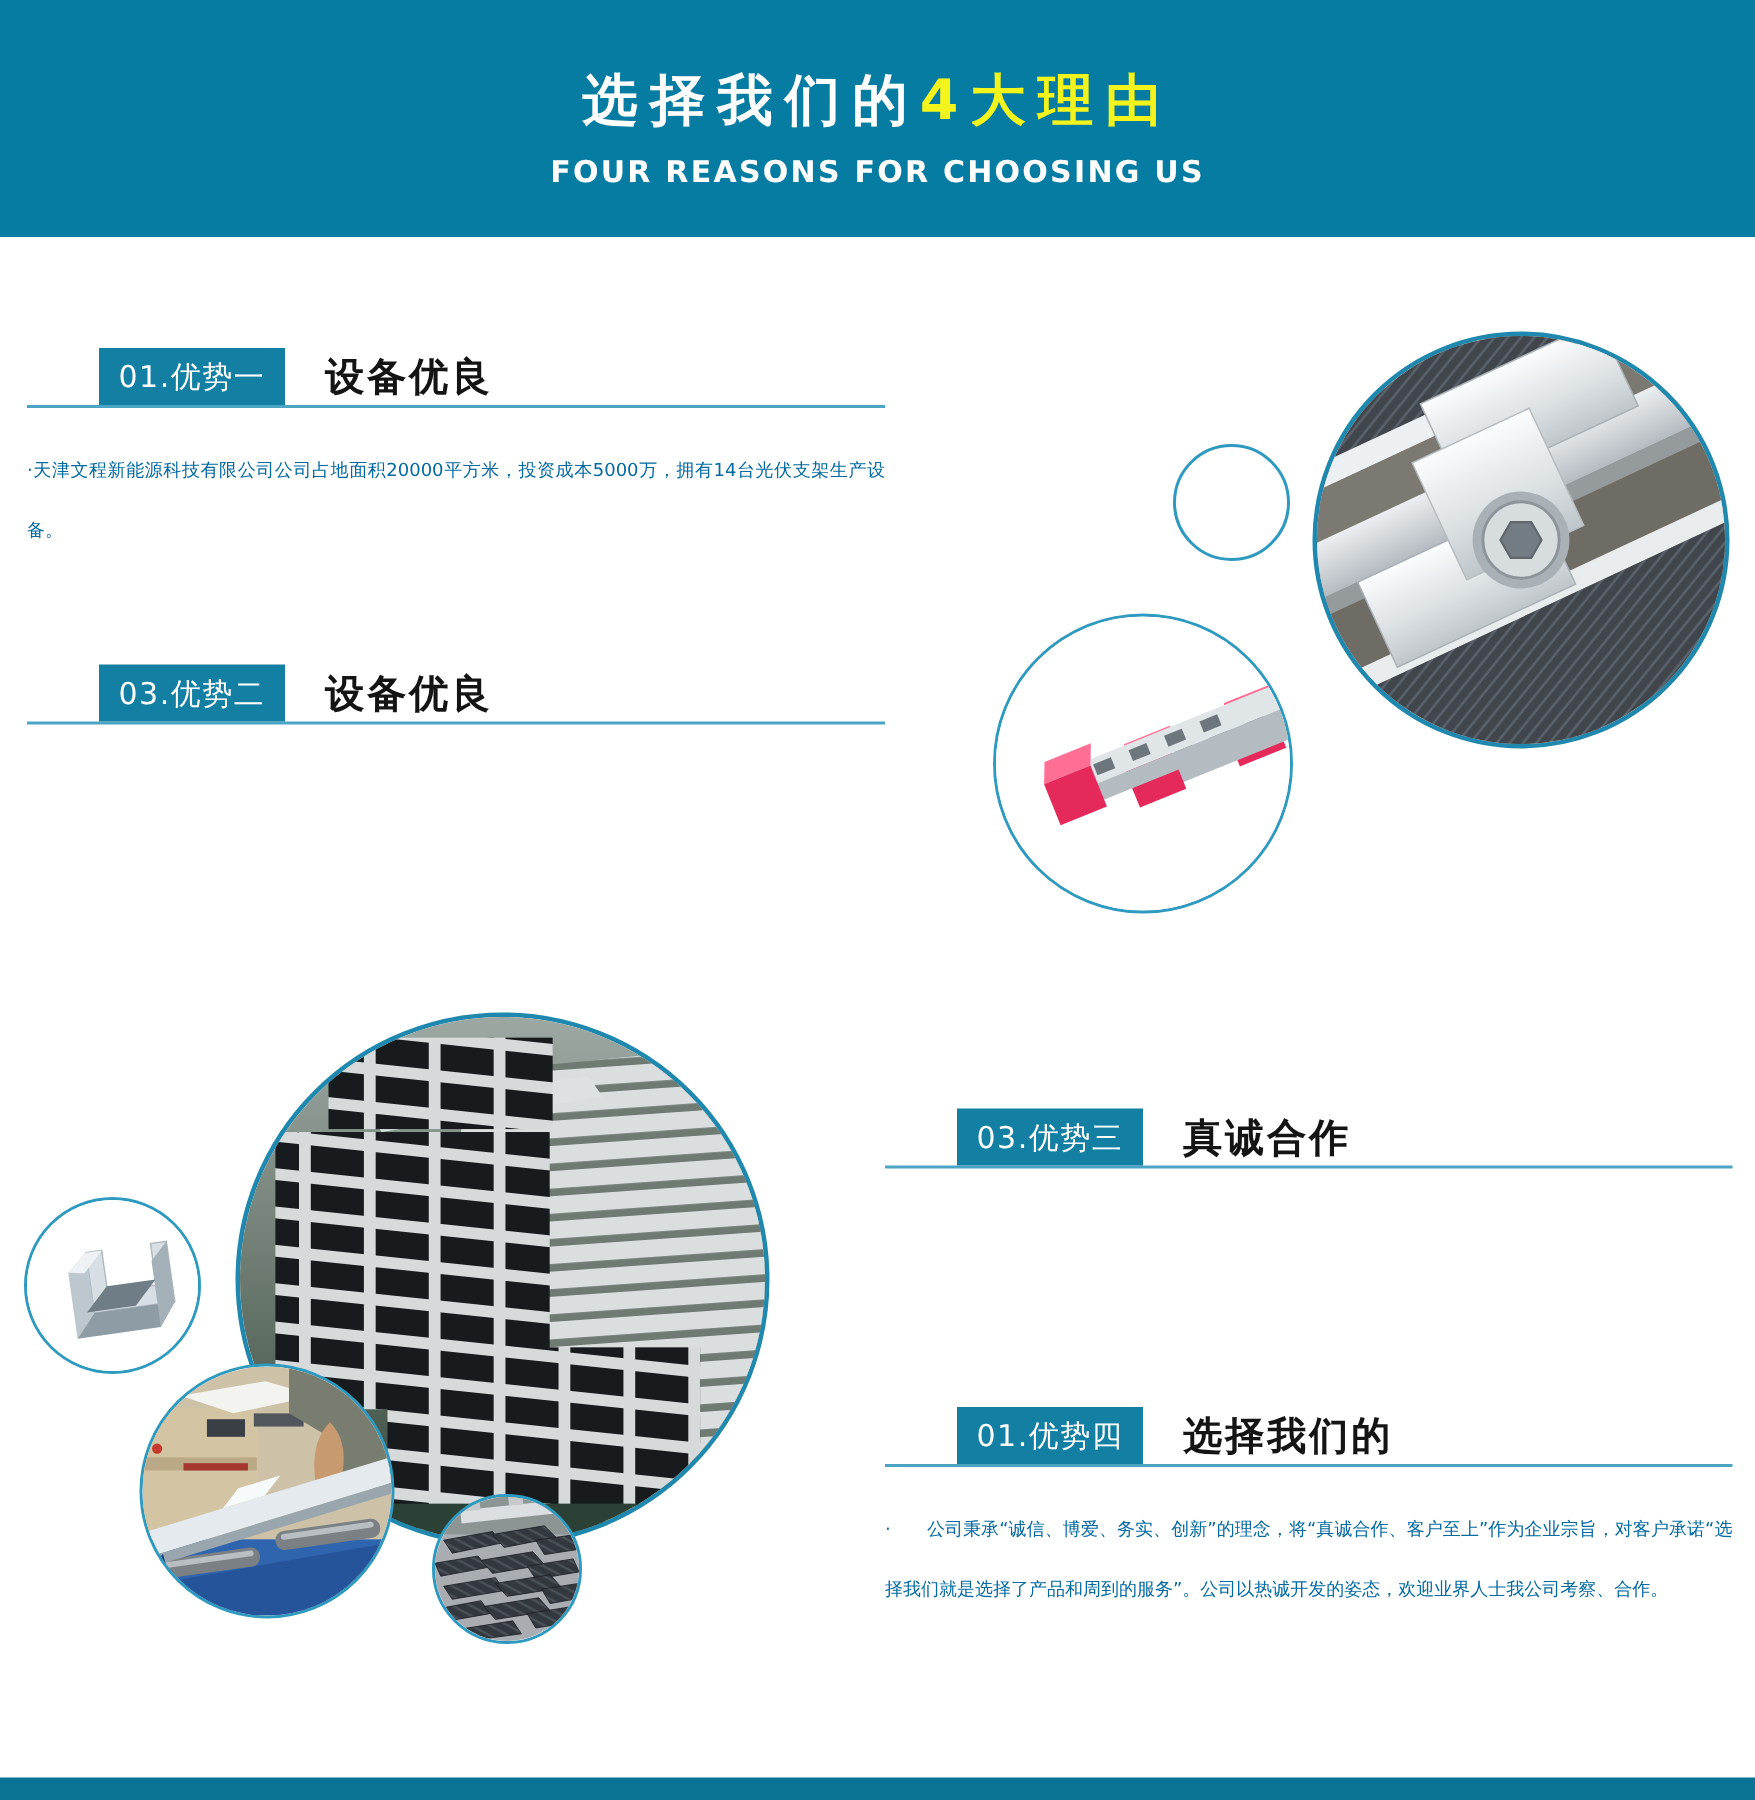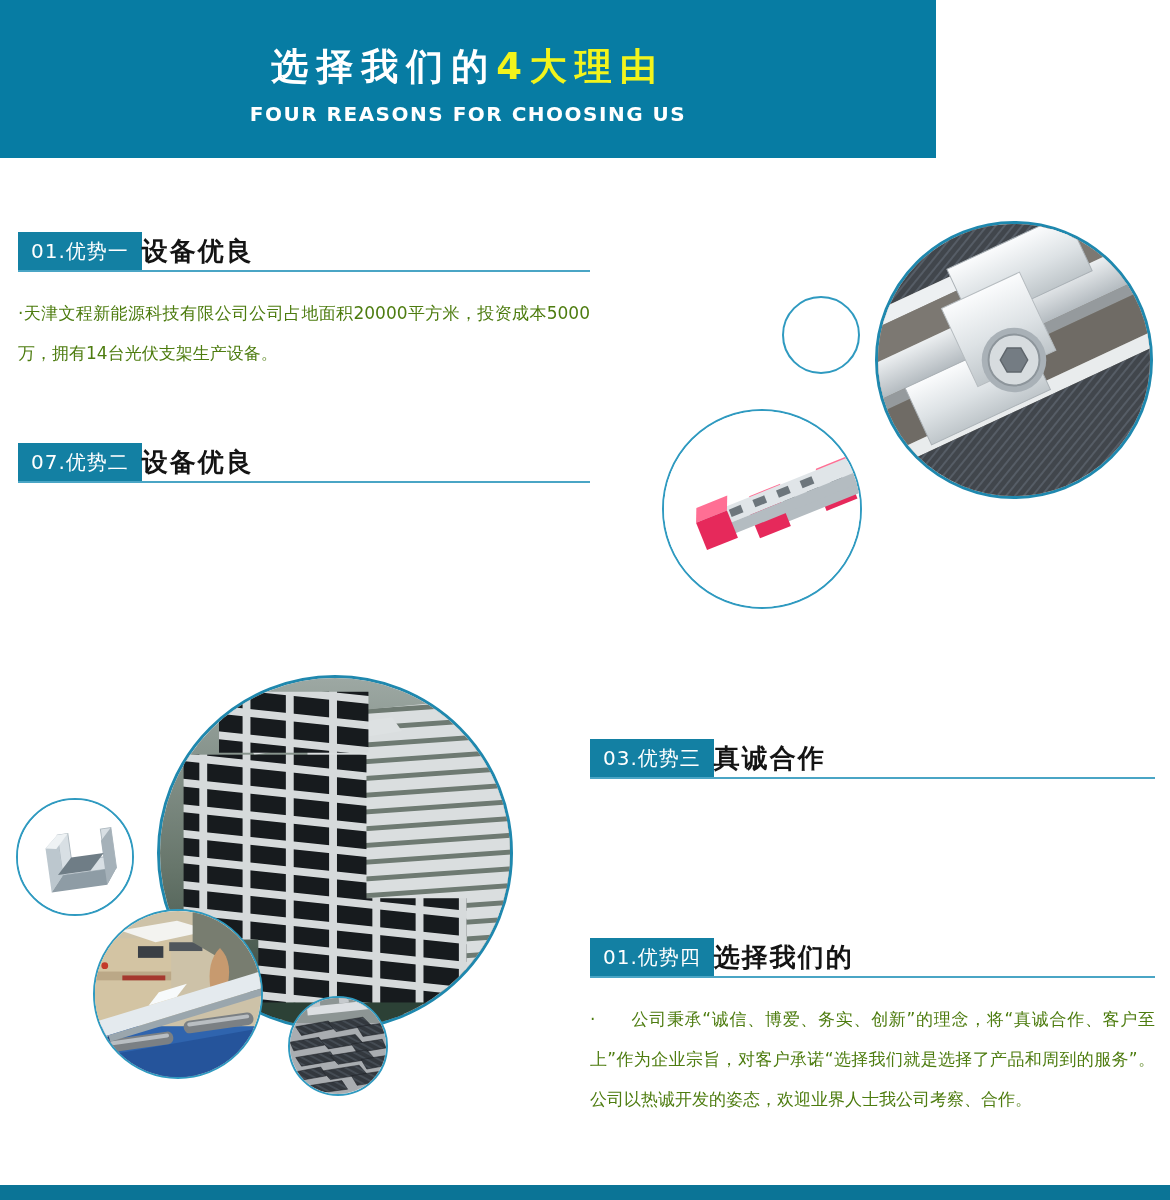--- a/index.html
+++ b/index.html
@@ -1,37 +1,37 @@
 <!DOCTYPE html>
 <html><head>
 <meta charset="utf-8">
 <style>
   html,body{margin:0;padding:0;}
   body{
     width:1170px;height:1200px;position:relative;background:#ffffff;overflow:hidden;
     font-family:"DejaVu Sans","Liberation Sans",sans-serif;
   }
   
-  .band{position:absolute;left:0;top:0;width:936px;height:158px;background:#077ca3;}
+  .band{position:absolute;left:0;top:0;width:1170px;height:158px;background:#077ca3;}
   .band-title{position:absolute;top:42px;left:0;width:100%;text-align:center;
     font-size:37px;font-weight:bold;color:#ffffff;letter-spacing:8px;white-space:nowrap;}
   .band-title .yellow{color:#f2f41c;}
   .band-sub{position:absolute;top:102px;left:0;width:100%;text-align:center;
     font-size:20px;font-weight:bold;color:#ffffff;letter-spacing:1.5px;}
   
   .section{position:absolute;}
   .sec-1{left:18px;top:232px;width:572px;}
   .sec-2{left:18px;top:443px;width:572px;}
   .sec-3{left:590px;top:739px;width:565px;}
   .sec-4{left:590px;top:938px;width:565px;}
   .sec-head{display:flex;align-items:center;border-bottom:2px solid #4aa5c5;}
   .badge{background:#1380a3;color:#ffffff;font-size:20px;height:38px;line-height:38px;
-    padding:0 13px;letter-spacing:1px;white-space:nowrap;}
-  .sec-title{font-size:26px;font-weight:bold;color:#141414;letter-spacing:2px;white-space:nowrap;}
-  .sec-body{margin-top:21px;font-size:17px;line-height:40px;color:#4d7c0f;text-align:justify;}
+    padding:0 13px;letter-spacing:1px;white-space:nowrap;margin-left:48px;}
+  .sec-title{margin-left:27px;font-size:26px;font-weight:bold;color:#141414;letter-spacing:2px;white-space:nowrap;}
+  .sec-body{margin-top:21px;font-size:12px;line-height:40px;color:#0369a1;text-align:justify;}
   
   .circle{position:absolute;border-radius:50%;overflow:hidden;box-sizing:border-box;background:#fff;}
   .cb3{border:3px solid #1f88ae;}
   .cb2{border:2px solid #2f9ac0;}
   .circle svg{display:block;width:100%;height:100%;}
   .ph-clamp  {left:875px;top:221px;width:278px;height:278px;}
   .ph-empty  {left:782px;top:296px;width:78px; height:78px;}
   .ph-pink   {left:662px;top:409px;width:200px;height:200px;}
   .ph-stacks {left:157px;top:675px;width:356px;height:356px;}
   .ph-uchan  {left:16px; top:798px;width:118px;height:118px;}
@@ -53,21 +53,21 @@
 <div class="section sec-1">
   <div class="sec-head">
     <span class="badge">01.优势一</span>
     <span class="sec-title">设备优良</span>
   </div>
   <div class="sec-body">·天津文程新能源科技有限公司公司占地面积20000平方米，投资成本5000万，拥有14台光伏支架生产设备。</div>
 </div>
 
 <div class="section sec-2">
   <div class="sec-head">
-    <span class="badge">07.优势二</span>
+    <span class="badge">03.优势二</span>
     <span class="sec-title">设备优良</span>
   </div>
 </div>
 
 <div class="section sec-3">
   <div class="sec-head">
     <span class="badge">03.优势三</span>
     <span class="sec-title">真诚合作</span>
   </div>
 </div>

